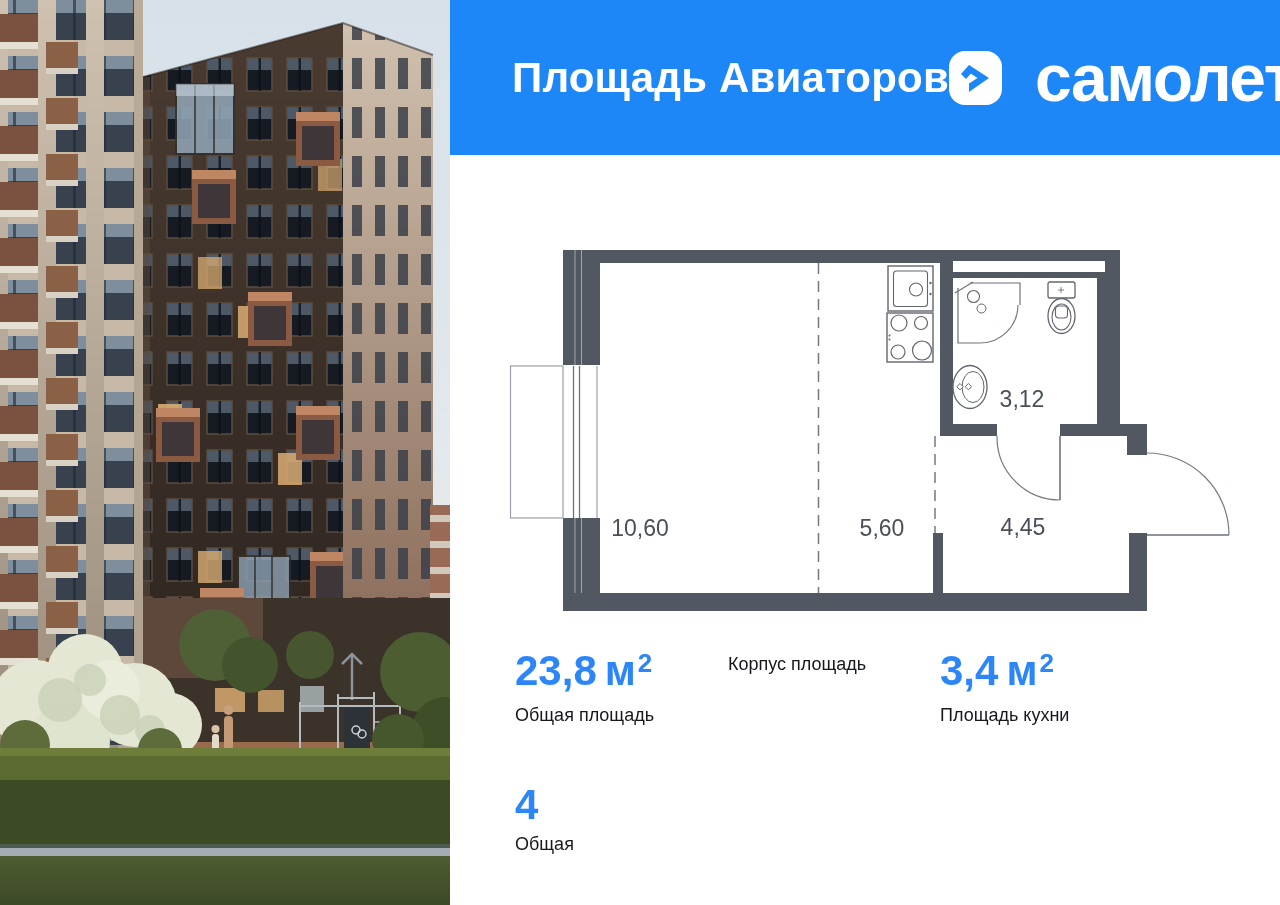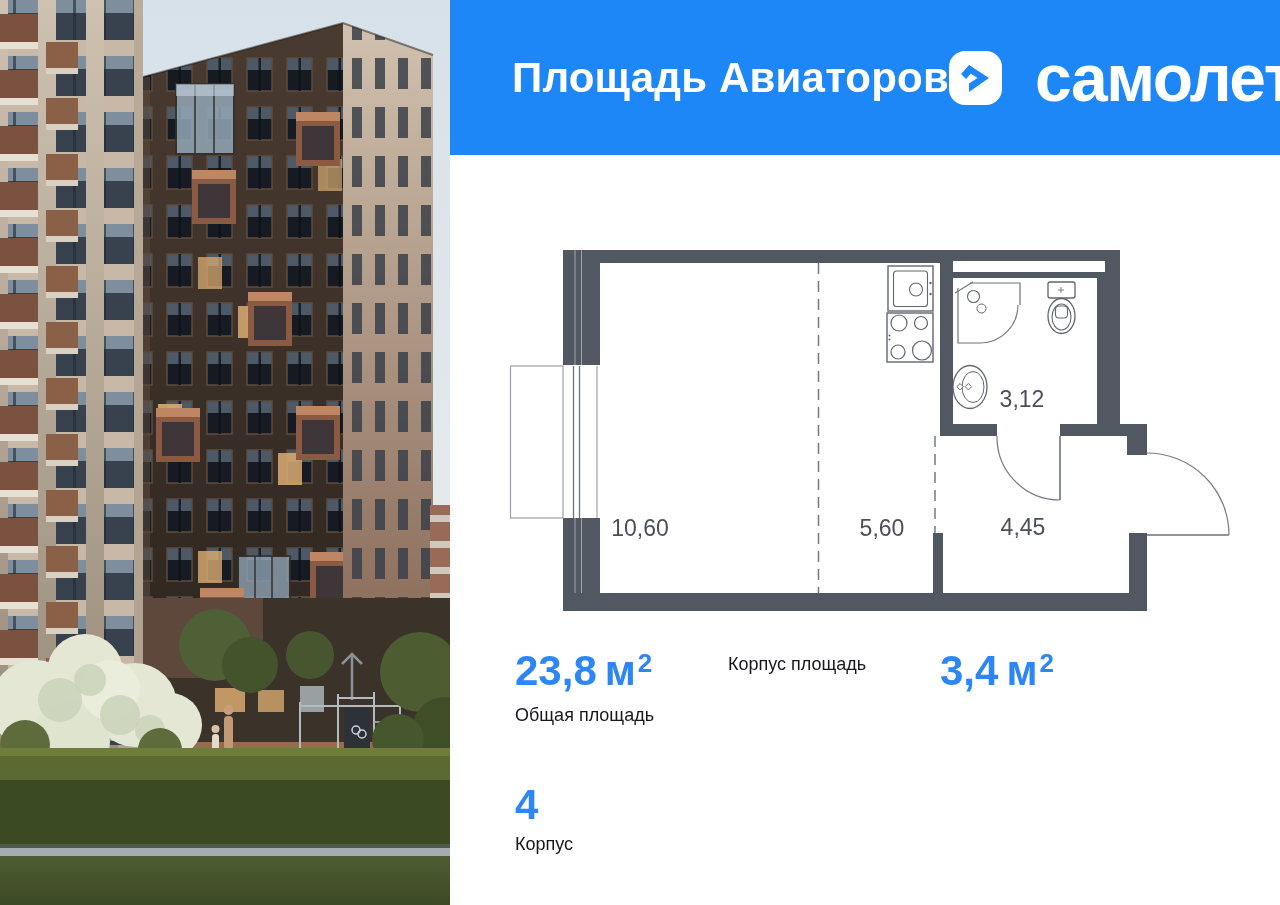--- a/index.html
+++ b/index.html
@@ -362,23 +362,24 @@
 <div class="stat-row row1">
   <div class="stat">
     <div class="stat-value"><span>23,8</span><span class="unit">м</span><span class="sup">2</span></div>
     <div class="stat-label">Общая площадь</div>
   </div>
   <div class="stat">
     <div class="stat-label">Корпус площадь</div>
   </div>
   <div class="stat">
     <div class="stat-value"><span>3,4</span><span class="unit">м</span><span class="sup">2</span></div>
+    <div class="stat-label">Площадь кухни</div>
   </div>
 </div>
 
 <div class="stat-row row2">
   <div class="stat">
     <div class="stat-value"><span>4</span><span class="unit"></span><span class="sup"></span></div>
-    <div class="stat-label">Корпус</div>
+    <div class="stat-label">Общая</div>
   </div>
   <div class="stat">
   </div>
 </div>
 
 </body></html>

